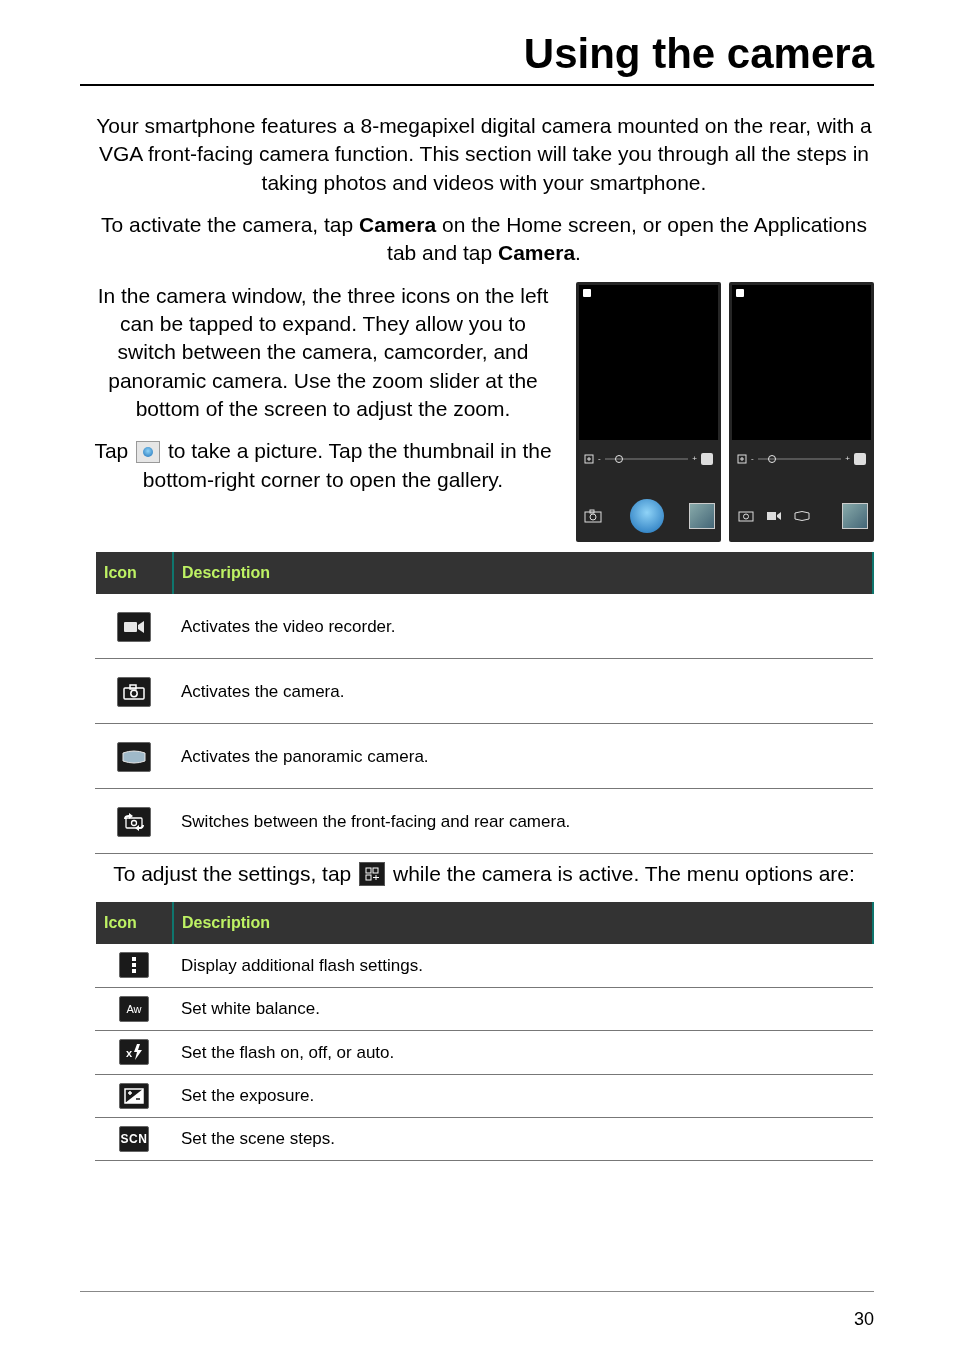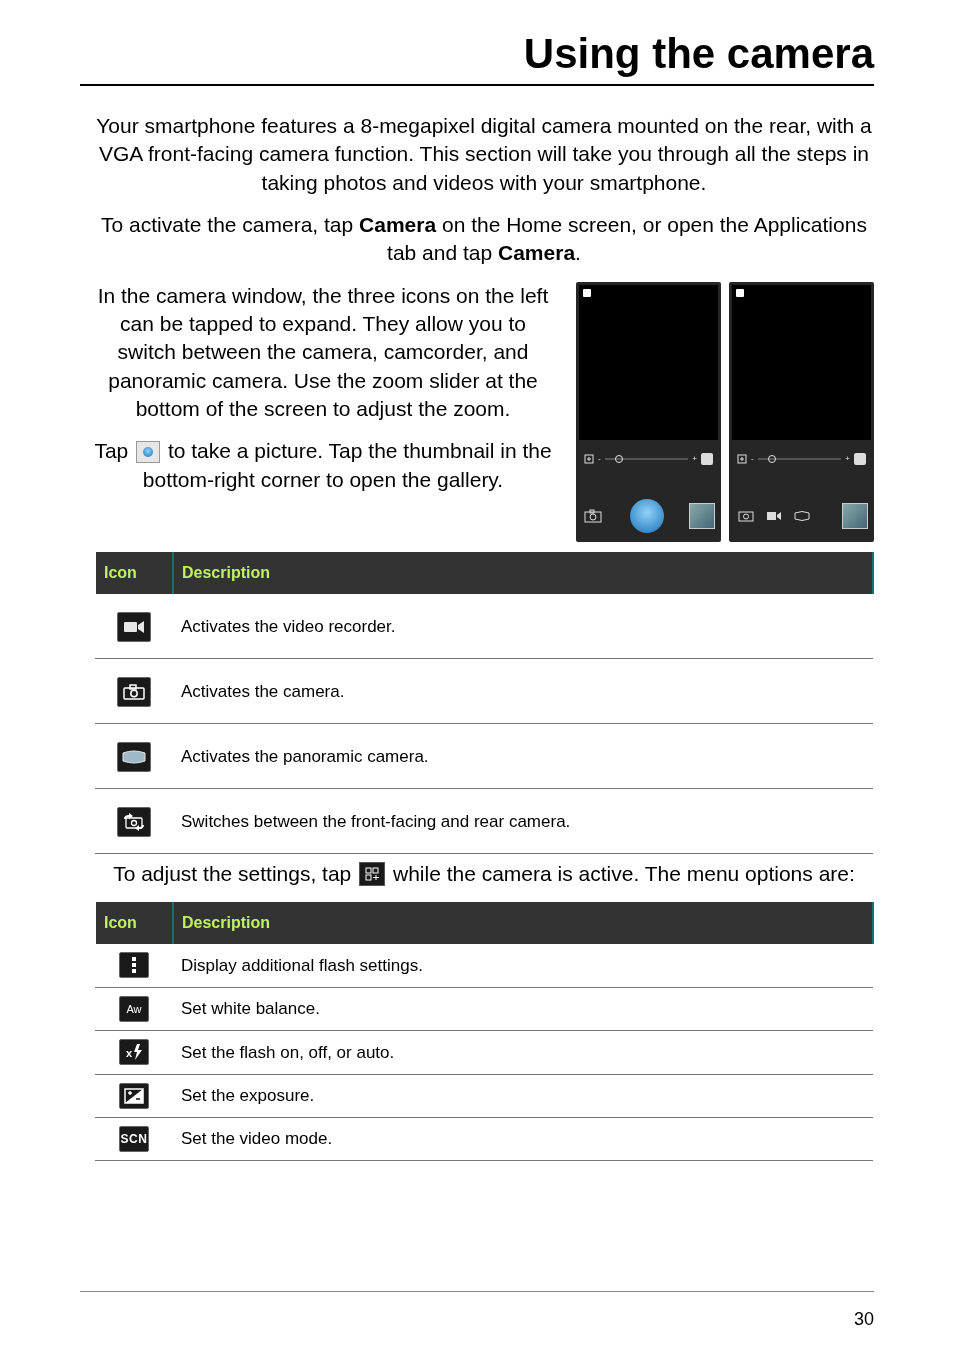--- a/index.html
+++ b/index.html
@@ -418,21 +418,21 @@
             </span>
           </td>
           <td>Set the exposure.</td>
         </tr>
         <tr>
           <td class="iconcell">
             <span class="cam-icon sm" style="font-size:12px;color:#fff;font-weight:bold;letter-spacing:0.5px;">
               <span>SCN</span>
             </span>
           </td>
-          <td>Set the video mode.</td>
+          <td>Set the scene steps.</td>
         </tr>
       </tbody>
     </table>
   </div>
 
   <hr class="bottom-rule" style="position:absolute;left:80px;right:80px;bottom:60px;">
   <div class="page-number">30</div>
 </div>
 
 </body></html>

